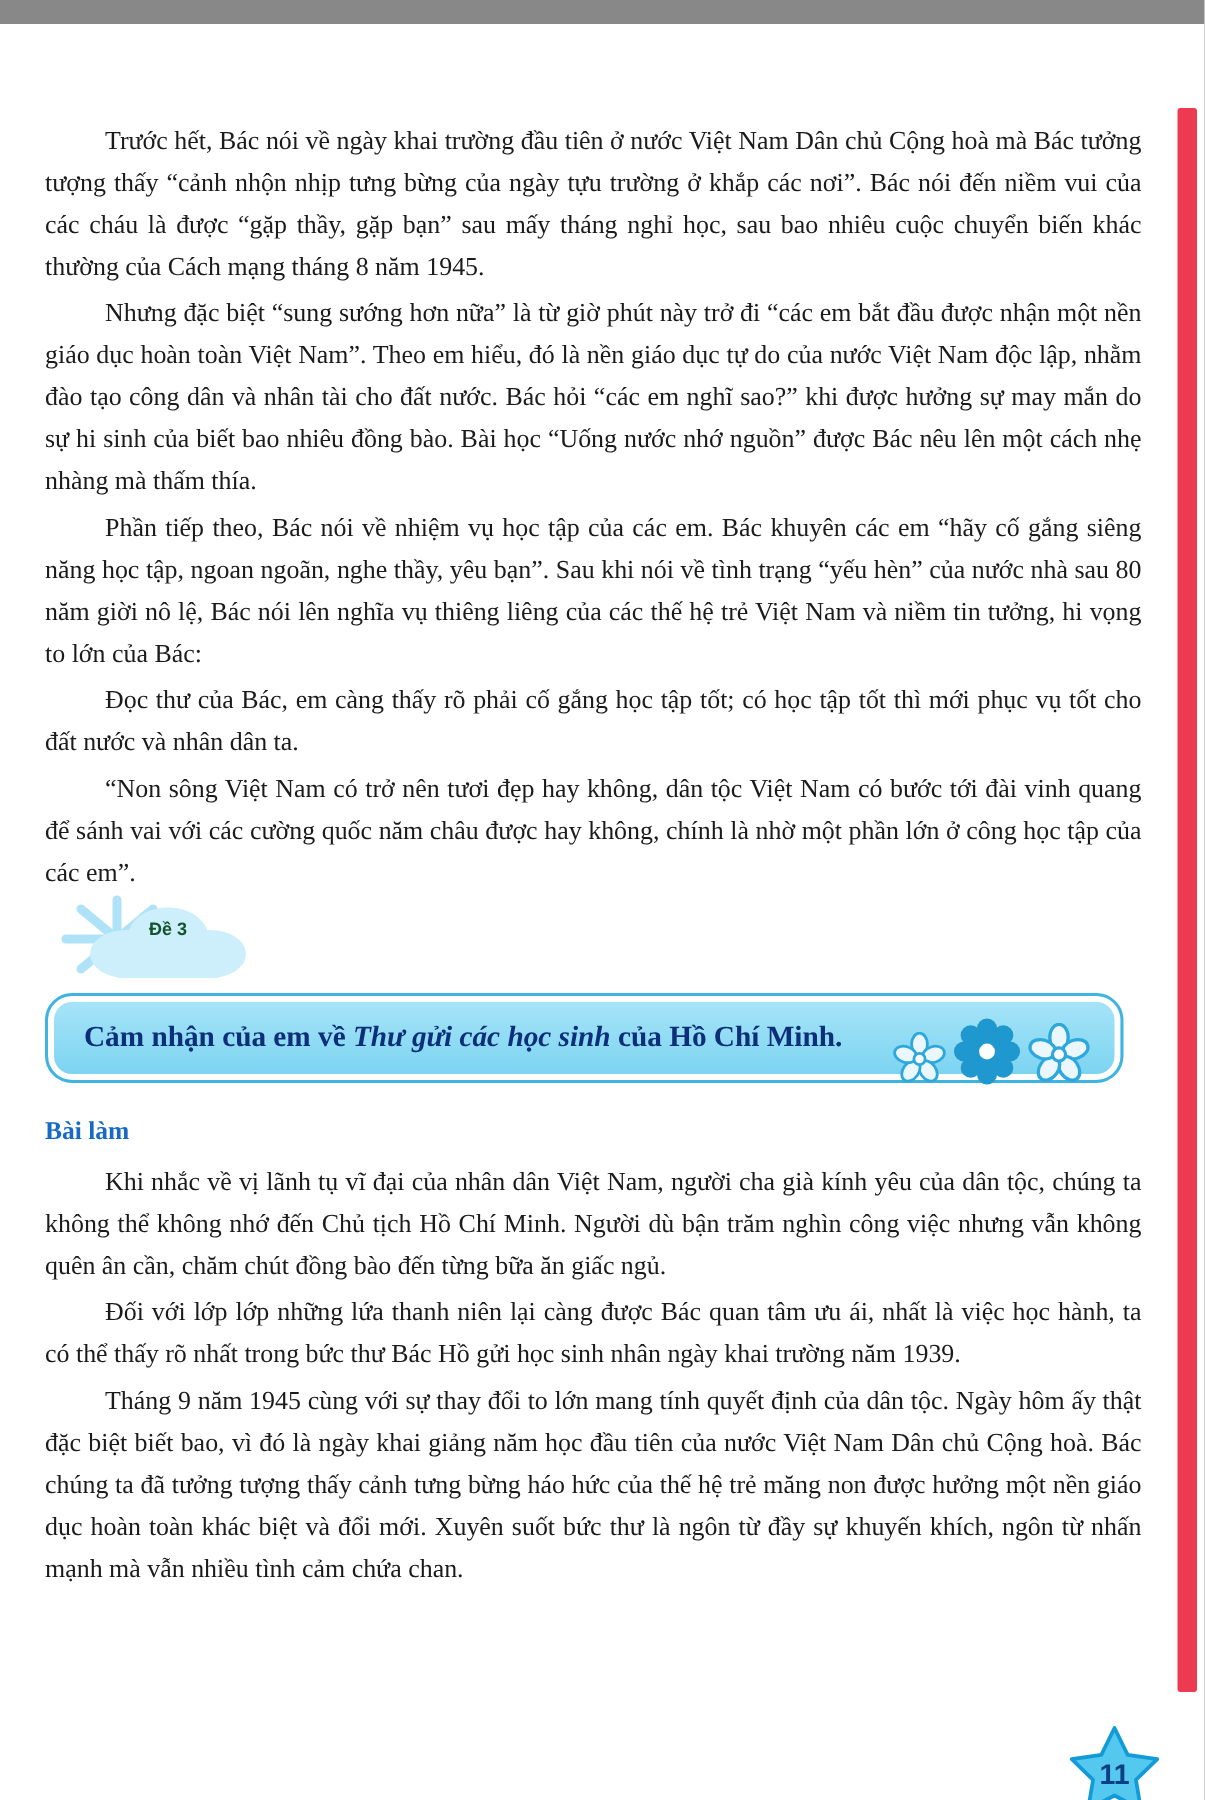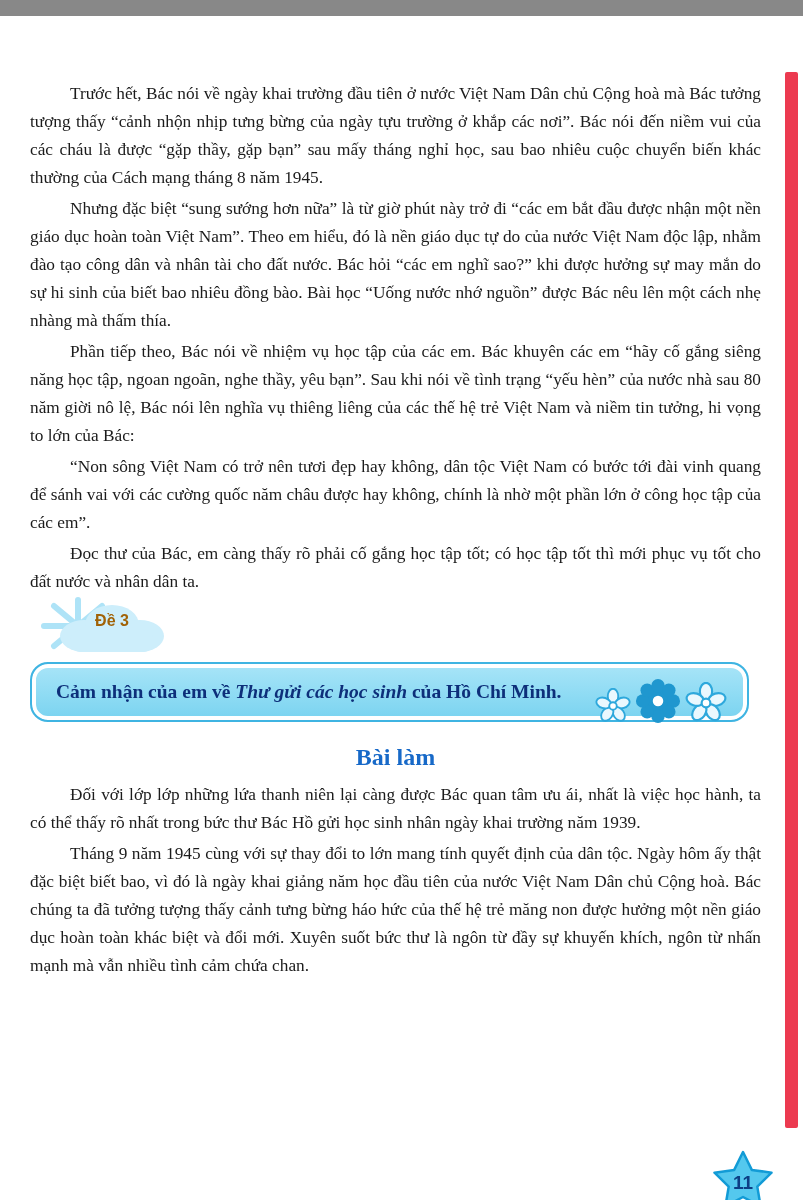--- a/index.html
+++ b/index.html
@@ -48,22 +48,22 @@
     width:120px;height:60px;
     z-index:4;
   }
   .cloud-badge svg{position:absolute;left:0;top:0;}
   .cloud-label{
     position:absolute;
     left:0;top:14px;width:120px;
     text-align:center;
     font-family:"Liberation Sans","DejaVu Sans",sans-serif;
     font-weight:bold;
-    font-size:16px;
-    color:#a16207;
+    font-size:12px;
+    color:#14532d;
   }
   .prompt-box{
     position:absolute;
     left:0;right:12px;top:56px;
     height:60px;
     border-radius:18px;
     background:linear-gradient(#a9e5f8,#79d3f0);
     border:2px solid #3fb4e2;
     box-shadow:inset 0 0 0 4px #ffffff;
     display:flex;
@@ -81,23 +81,23 @@
   .flowers{
     position:absolute;
     right:34px;top:72px;
     z-index:5;
     display:flex;
     align-items:flex-end;
     gap:4px;
   }
   
   .bai-lam{
-    text-align:center;
+    text-align:left;
     font-weight:bold;
-    font-size:24px;
+    font-size:17px;
     color:#1769c8;
     margin:20px 0 10px 0;
   }
   
   .page-star{
     position:absolute;
     right:28px;bottom:4px;
     width:64px;height:64px;
   }
 </style>
@@ -106,22 +106,22 @@
 
 <div class="page">
 
   <div class="accent-bar"></div>
 
   <div class="content">
 
     <p class="para">Trước hết, Bác nói về ngày khai trường đầu tiên ở nước Việt Nam Dân chủ Cộng hoà mà Bác tưởng tượng thấy “cảnh nhộn nhịp tưng bừng của ngày tựu trường ở khắp các nơi”. Bác nói đến niềm vui của các cháu là được “gặp thầy, gặp bạn” sau mấy tháng nghỉ học, sau bao nhiêu cuộc chuyển biến khác thường của Cách mạng tháng 8 năm 1945.</p>
     <p class="para">Nhưng đặc biệt “sung sướng hơn nữa” là từ giờ phút này trở đi “các em bắt đầu được nhận một nền giáo dục hoàn toàn Việt Nam”. Theo em hiểu, đó là nền giáo dục tự do của nước Việt Nam độc lập, nhằm đào tạo công dân và nhân tài cho đất nước. Bác hỏi “các em nghĩ sao?” khi được hưởng sự may mắn do sự hi sinh của biết bao nhiêu đồng bào. Bài học “Uống nước nhớ nguồn” được Bác nêu lên một cách nhẹ nhàng mà thấm thía.</p>
     <p class="para">Phần tiếp theo, Bác nói về nhiệm vụ học tập của các em. Bác khuyên các em “hãy cố gắng siêng năng học tập, ngoan ngoãn, nghe thầy, yêu bạn”. Sau khi nói về tình trạng “yếu hèn” của nước nhà sau 80 năm giời nô lệ, Bác nói lên nghĩa vụ thiêng liêng của các thế hệ trẻ Việt Nam và niềm tin tưởng, hi vọng to lớn của Bác:</p>
+    <p class="para">Đọc thư của Bác, em càng thấy rõ phải cố gắng học tập tốt; có học tập tốt thì mới phục vụ tốt cho đất nước và nhân dân ta.</p>
     <p class="para">“Non sông Việt Nam có trở nên tươi đẹp hay không, dân tộc Việt Nam có bước tới đài vinh quang để sánh vai với các cường quốc năm châu được hay không, chính là nhờ một phần lớn ở công học tập của các em”.</p>
-    <p class="para">Đọc thư của Bác, em càng thấy rõ phải cố gắng học tập tốt; có học tập tốt thì mới phục vụ tốt cho đất nước và nhân dân ta.</p>
 
     <div class="de-section">
 
       <svg class="sun-rays" width="90" height="64" viewBox="0 0 90 64">
         <g stroke="#aee3f7" stroke-width="6" stroke-linecap="round" fill="none">
           <line x1="42" y1="34" x2="42" y2="8"></line>
           <line x1="42" y1="34" x2="18" y2="14"></line>
           <line x1="42" y1="34" x2="8" y2="34"></line>
           <line x1="42" y1="34" x2="18" y2="54"></line>
           <line x1="42" y1="34" x2="66" y2="14"></line>
@@ -180,20 +180,21 @@
             <ellipse cx="24" cy="11" rx="7" ry="10" transform="rotate(288 24 24)"></ellipse>
           </g>
           <circle cx="24" cy="24" r="5" fill="#ffffff" stroke="#2ea8dc" stroke-width="2.5"></circle>
         </svg>
       </div>
 
     </div>
 
     <div class="bai-lam">Bài làm</div>
 
+    <p class="para">Khi nhắc về vị lãnh tụ vĩ đại của nhân dân Việt Nam, người cha già kính yêu của dân tộc, chúng ta không thể không nhớ đến Chủ tịch Hồ Chí Minh. Người dù bận trăm nghìn công việc nhưng vẫn không quên ân cần, chăm chút đồng bào đến từng bữa ăn giấc ngủ.</p>
     <p class="para">Đối với lớp lớp những lứa thanh niên lại càng được Bác quan tâm ưu ái, nhất là việc học hành, ta có thể thấy rõ nhất trong bức thư Bác Hồ gửi học sinh nhân ngày khai trường năm 1939.</p>
     <p class="para">Tháng 9 năm 1945 cùng với sự thay đổi to lớn mang tính quyết định của dân tộc. Ngày hôm ấy thật đặc biệt biết bao, vì đó là ngày khai giảng năm học đầu tiên của nước Việt Nam Dân chủ Cộng hoà. Bác chúng ta đã tưởng tượng thấy cảnh tưng bừng háo hức của thế hệ trẻ măng non được hưởng một nền giáo dục hoàn toàn khác biệt và đổi mới. Xuyên suốt bức thư là ngôn từ đầy sự khuyến khích, ngôn từ nhấn mạnh mà vẫn nhiều tình cảm chứa chan.</p>
 
   </div>
 
   <svg class="page-star" viewBox="0 0 64 64">
     <polygon points="32,4 40.8,21.9 60.5,24.7 46.3,38.6 49.6,58.3 32,49 14.4,58.3 17.7,38.6 3.5,24.7 23.2,21.9" fill="#54c8ee" stroke="#129bd6" stroke-width="2.5" stroke-linejoin="round"></polygon>
     <text x="32" y="41" text-anchor="middle" font-family="Liberation Sans, DejaVu Sans, sans-serif" font-size="19" font-weight="bold" fill="#0d3f85">11</text>
   </svg>
 

